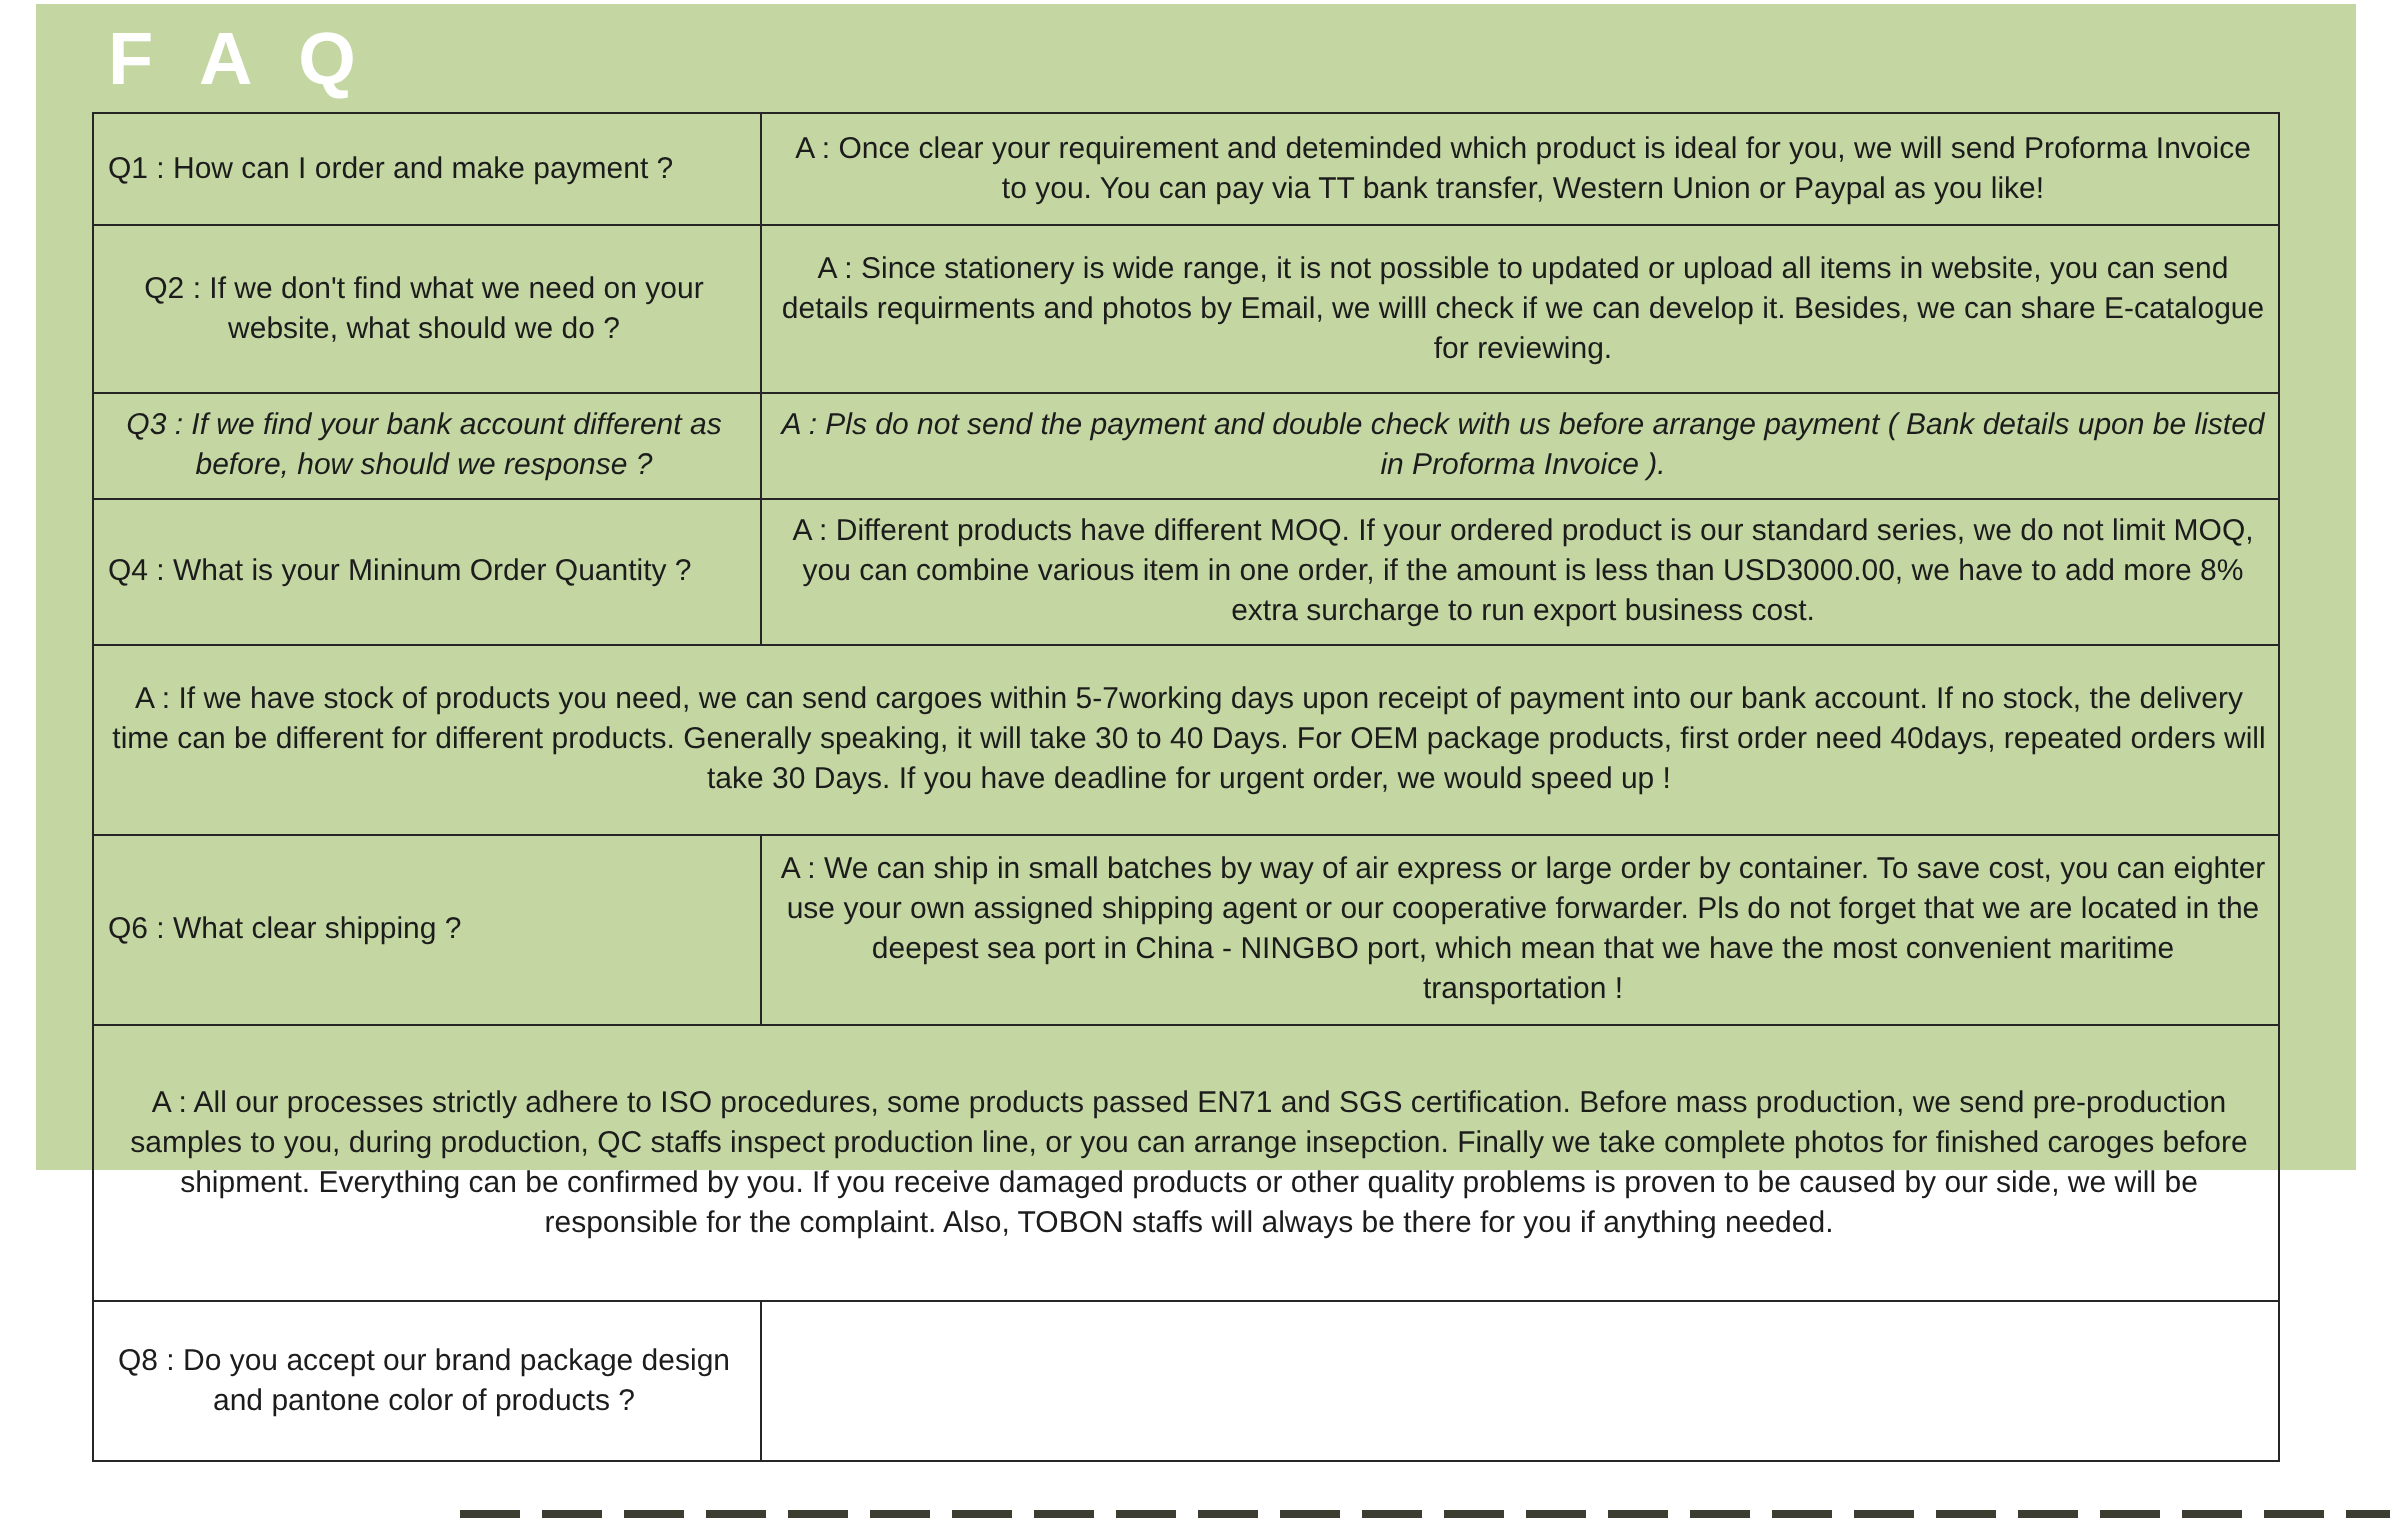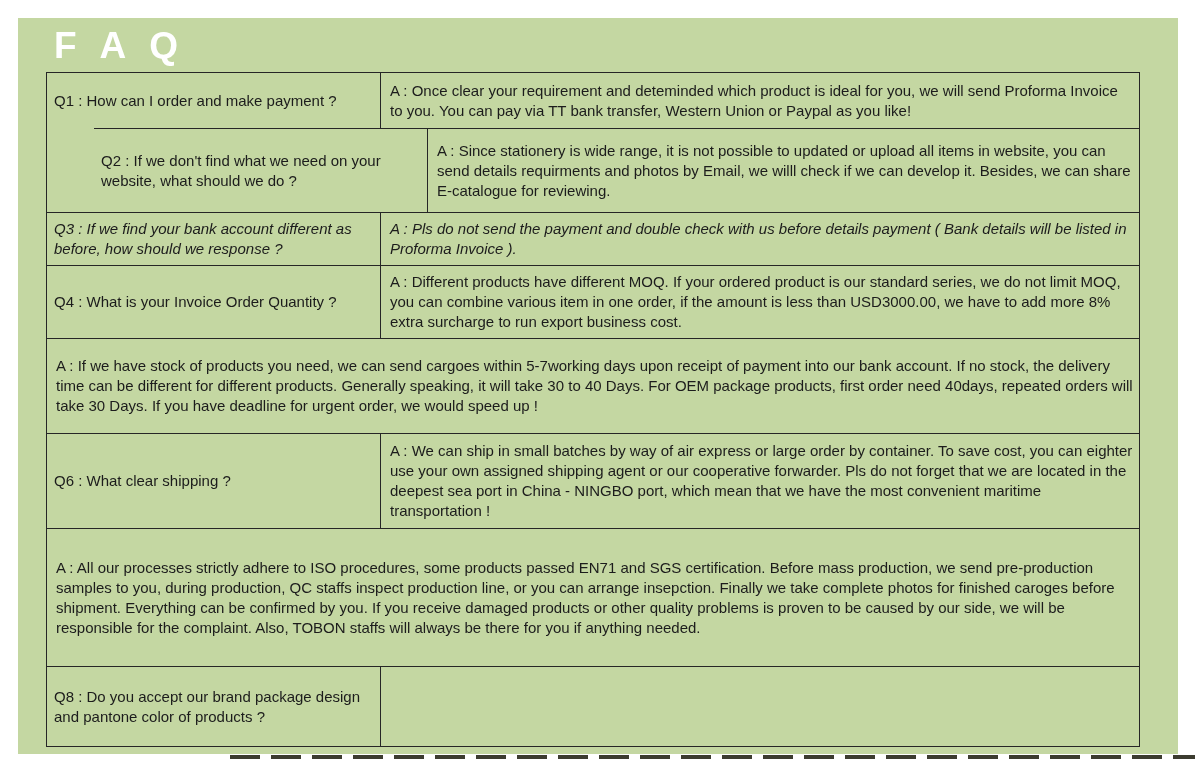--- a/index.html
+++ b/index.html
@@ -13,40 +13,41 @@
   html,body{background:#ffffff;}
   body{
     width:1195px;height:760px;
     font-family:"Liberation Sans", sans-serif;
     color:var(--text);
     position:relative;
     overflow:hidden;
   }
   .panel{
     position:absolute;
-    left:18px;top:18px;
-    width:1160px;height:736px;
+    left:18px;top:2px;
+    width:1160px;height:583px;
     background:var(--panel-bg);
   }
   .page-title{
     margin:6px 0 0 36px;
     font-size:37px;
     font-weight:bold;
     letter-spacing:7px;
     color:var(--title);
     line-height:44px;
   }
   .faq-table{
     margin-left:28px;
     margin-top:4px;
     width:1094px;
     border:1.5px solid var(--border);
     display:flex;
     flex-direction:column;
     background:transparent;
+    text-align:center;
   }
   .faq-row{
     display:flex;
     align-items:stretch;
   }
   .faq-row + .faq-row{
     border-top:1.5px solid var(--border);
   }
   .q-cell{
     width:334px;
@@ -60,21 +61,21 @@
   }
   .a-cell{
     flex:1 1 auto;
     display:flex;
     align-items:center;
     padding:6px 6px 6px 9px;
     font-size:15px;
     line-height:20px;
   }
   .faq-row:nth-child(1){min-height:55px;}
-  .faq-row:nth-child(2){min-height:84px;margin-left:47px;}
+  .faq-row:nth-child(2){min-height:84px;}
   .faq-row:nth-child(3){min-height:48px;font-style:italic;}
   .faq-row:nth-child(4){min-height:72px;}
   .faq-row:nth-child(5){min-height:95px;}
   .faq-row:nth-child(6){min-height:95px;}
   .faq-row:nth-child(7){min-height:138px;}
   .faq-row:nth-child(8){min-height:80px;gap:11px;}
   .bottom-dashes{
     position:absolute;
     left:230px;right:0;bottom:1px;
     height:4px;
@@ -94,25 +95,25 @@
     <div class="a-cell">A : Once clear your requirement and deteminded which product is ideal for you, we will send Proforma Invoice to you. You can pay via TT bank transfer, Western Union or Paypal  as you like!</div>
   </div>
 
   <div class="faq-row">
     <div class="q-cell">Q2 : If we don't find what we need on your website, what should we do ?</div>
     <div class="a-cell">A : Since stationery is wide range, it is not possible to updated or upload all items in website, you can send details requirments and photos by Email, we willl check if we can develop it.  Besides, we can share E-catalogue for reviewing.</div>
   </div>
 
   <div class="faq-row">
     <div class="q-cell">Q3 : If we find your bank account different as before, how should we response ?</div>
-    <div class="a-cell">A : Pls do not send the payment and double check with us before details payment ( Bank details will be listed in Proforma Invoice ).</div>
+    <div class="a-cell">A : Pls do not send the payment and double check with us before arrange payment ( Bank details upon be listed in Proforma Invoice ).</div>
   </div>
 
   <div class="faq-row">
-    <div class="q-cell">Q4 : What is your Invoice Order Quantity ?</div>
+    <div class="q-cell">Q4 : What is your Mininum Order Quantity ?</div>
     <div class="a-cell">A : Different products have different MOQ. If your ordered product is our standard series, we do not limit MOQ, you can combine various item in one order, if the amount is less than USD3000.00, we have to add more 8% extra surcharge to run export business cost.</div>
   </div>
 
   <div class="faq-row">
     <div class="a-cell">A : If we have stock of products you need, we can send cargoes within 5-7working days upon receipt of payment into our bank account.  If no stock, the delivery time can be different for different products. Generally speaking, it will take 30 to 40 Days.  For OEM package products, first order need 40days, repeated orders will take 30 Days.  If you have deadline for urgent order, we would speed up !</div>
   </div>
 
   <div class="faq-row">
     <div class="q-cell">Q6 : What clear shipping ?</div>
     <div class="a-cell">A : We can ship in small batches by way of air express or large order by container. To save cost, you can eighter use your own assigned shipping agent or our cooperative forwarder. Pls do not forget that we are located in the deepest sea port in China - NINGBO port, which mean that we have the most convenient maritime transportation !</div>

